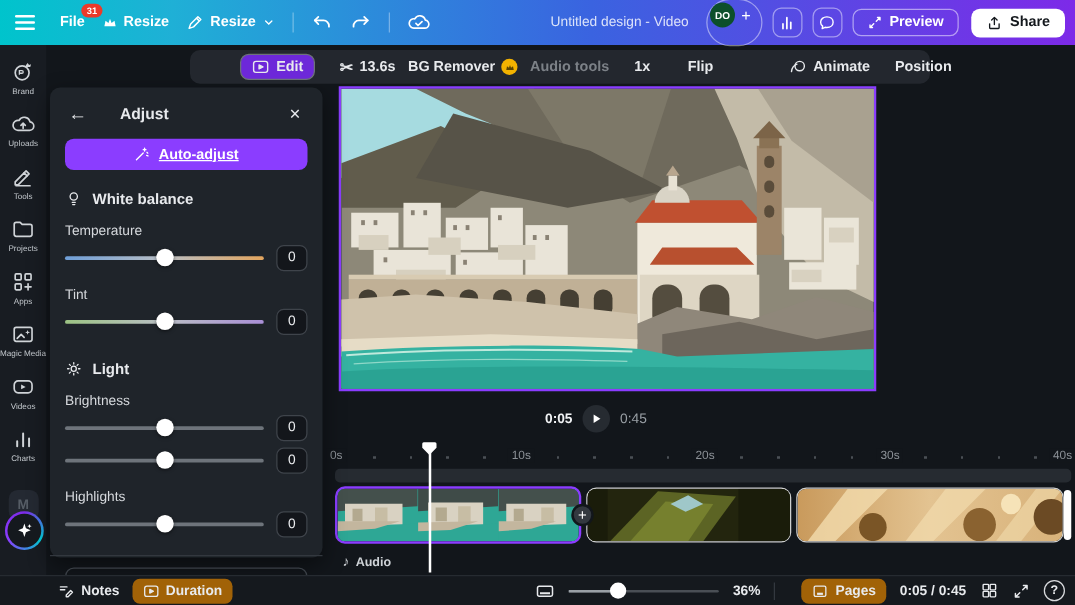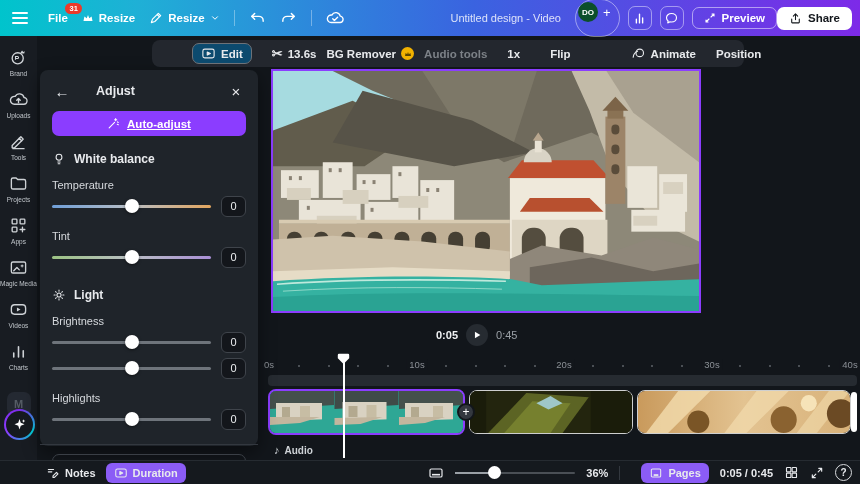--- a/index.html
+++ b/index.html
@@ -21,30 +21,30 @@
   .tb-div { width:1px; height:16px; background:rgba(255,255,255,.35); }
   .spacer { flex:1; }
   .doc-title { font-size:11px; color:rgba(255,255,255,.82); margin-right:14px; }
   .avatar-group { display:flex; align-items:center; gap:5px; border:1px solid rgba(255,255,255,.45);
     border-radius:999px; padding:2px 8px 14px 2px; margin-right:8px; }
   .avatar { width:20px; height:20px; border-radius:50%; background:#0c4f2b; color:#fff;
     font-size:8px; font-weight:bold; display:flex; align-items:center; justify-content:center; }
   .tb-sq { width:24px; height:24px; border:1px solid rgba(255,255,255,.45); border-radius:7px;
     display:flex; align-items:center; justify-content:center; margin-right:8px; cursor:pointer; }
   .preview-btn { display:flex; align-items:center; gap:6px; border:1px solid rgba(255,255,255,.5);
-    border-radius:7px; padding:4px 11px; font-size:11.5px; font-weight:bold; margin-right:0; cursor:pointer; }
+    border-radius:7px; padding:4px 11px; font-size:11.5px; font-weight:bold; margin-right:10px; cursor:pointer; }
   .share-btn { display:flex; align-items:center; gap:6px; background:#fff; color:#14181d;
     border-radius:7px; padding:5px 12px; font-size:11.5px; font-weight:bold; cursor:pointer; }
 
   
   .toolbar2 { position:absolute; left:152px; top:40px; width:592px; height:27px; background:#23272e;
     border-radius:8px; display:flex; align-items:center; padding:0 10px; gap:10px; color:#e8eaed; z-index:30; }
   .t2-item { display:flex; align-items:center; gap:5px; font-size:11.5px; font-weight:bold; color:#e8eaed; cursor:pointer; white-space:nowrap; }
   .t2-div { width:1px; height:15px; background:#3c4148; }
-  .edit-btn { border:1px solid #6d7278; background:#0c4a6e; border-radius:7px; padding:2px 8px; }
+  .edit-btn { border:1px solid #6d7278; background:#6d28d9; border-radius:7px; padding:2px 8px; }
   .dim { color:#7c8187; }
   .crown-badge { width:13px; height:13px; border-radius:50%; background:#f2b200; display:flex; align-items:center; justify-content:center; }
   .swatch { width:16px; height:16px; border-radius:50%; background:#fff; cursor:pointer; }
   .checker { width:14px; height:14px; border-radius:3px; cursor:pointer;
     background:conic-gradient(#e8eaed 0 25%, #6d7278 0 50%, #e8eaed 0 75%, #6d7278 0 100%);
     background-size:7px 7px; }
 
   
   .sidebar { position:absolute; left:0; top:36px; width:37px; height:424px; background:#181c22; z-index:20;
     display:flex; flex-direction:column; align-items:center; padding-top:12px; }
@@ -115,21 +115,21 @@
     color:#cfd3d7; z-index:6; cursor:pointer; }
   .audio-note { font-size:11px; }
   .audio-label { font-size:10px; font-weight:bold; }
   .playhead-line { position:absolute; left:343px; top:355px; width:1.5px; height:103px; background:#fff; z-index:12; }
   .playhead-pin { position:absolute; left:337px; top:353px; z-index:13; cursor:grab; }
 
   
   .bottombar { position:absolute; left:0; bottom:0; width:860px; height:24px; background:#15191e;
     border-top:1px solid #262b31; display:flex; align-items:center; padding:0 8px 0 46px; color:#e8eaed; z-index:50; }
   .bb-item { display:flex; align-items:center; gap:5px; font-size:11px; font-weight:bold; cursor:pointer; white-space:nowrap; }
-  .bb-chip { background:#8b5cf6; border-radius:6px; padding:3px 8px; margin-left:10px; }
+  .bb-chip { background:#a16207; border-radius:6px; padding:3px 8px; margin-left:10px; }
   .bb-right { margin-left:auto; display:flex; align-items:center; gap:11px; }
   .zoom-track { position:relative; width:120px; height:2px; background:#4a4f55; border-radius:1px; cursor:pointer; }
   .zoom-fill { position:absolute; left:0; top:0; height:2px; width:33%; background:#9aa0a6; }
   .zoom-thumb { position:absolute; left:33%; top:50%; width:13px; height:13px; margin:-6.5px 0 0 -6.5px;
     background:#fff; border-radius:50%; }
   .bb-div { width:1px; height:14px; background:#33383f; }
   .help-circle { width:17px; height:17px; border:1.5px solid #d8dadd; border-radius:50%;
     font-size:10px; font-weight:bold; display:flex; align-items:center; justify-content:center; cursor:pointer; }
 </style>
 </head>

